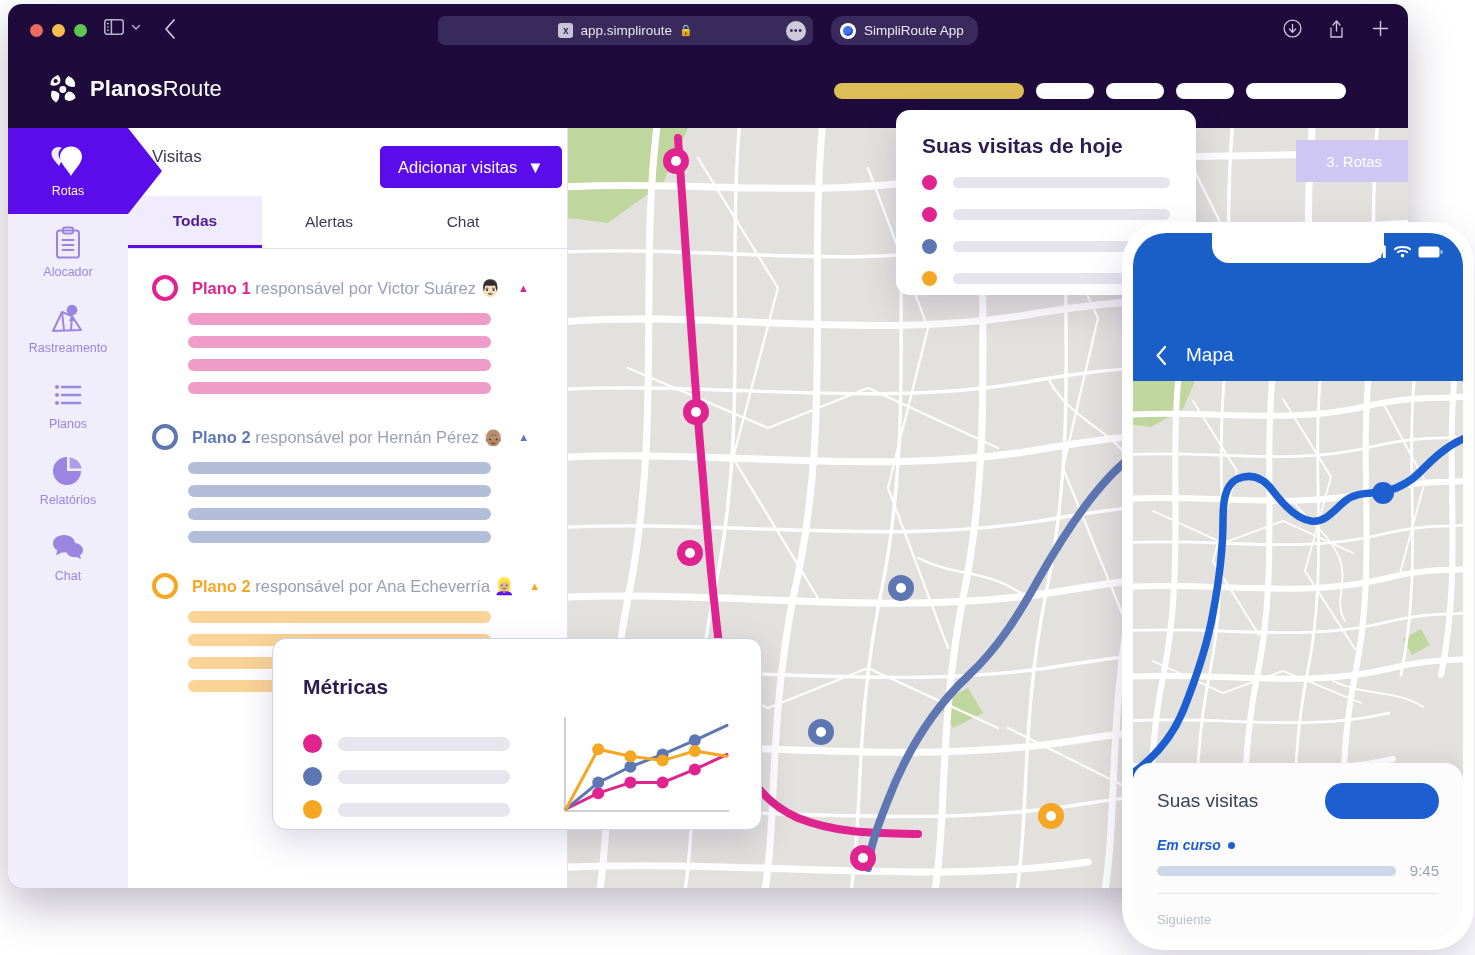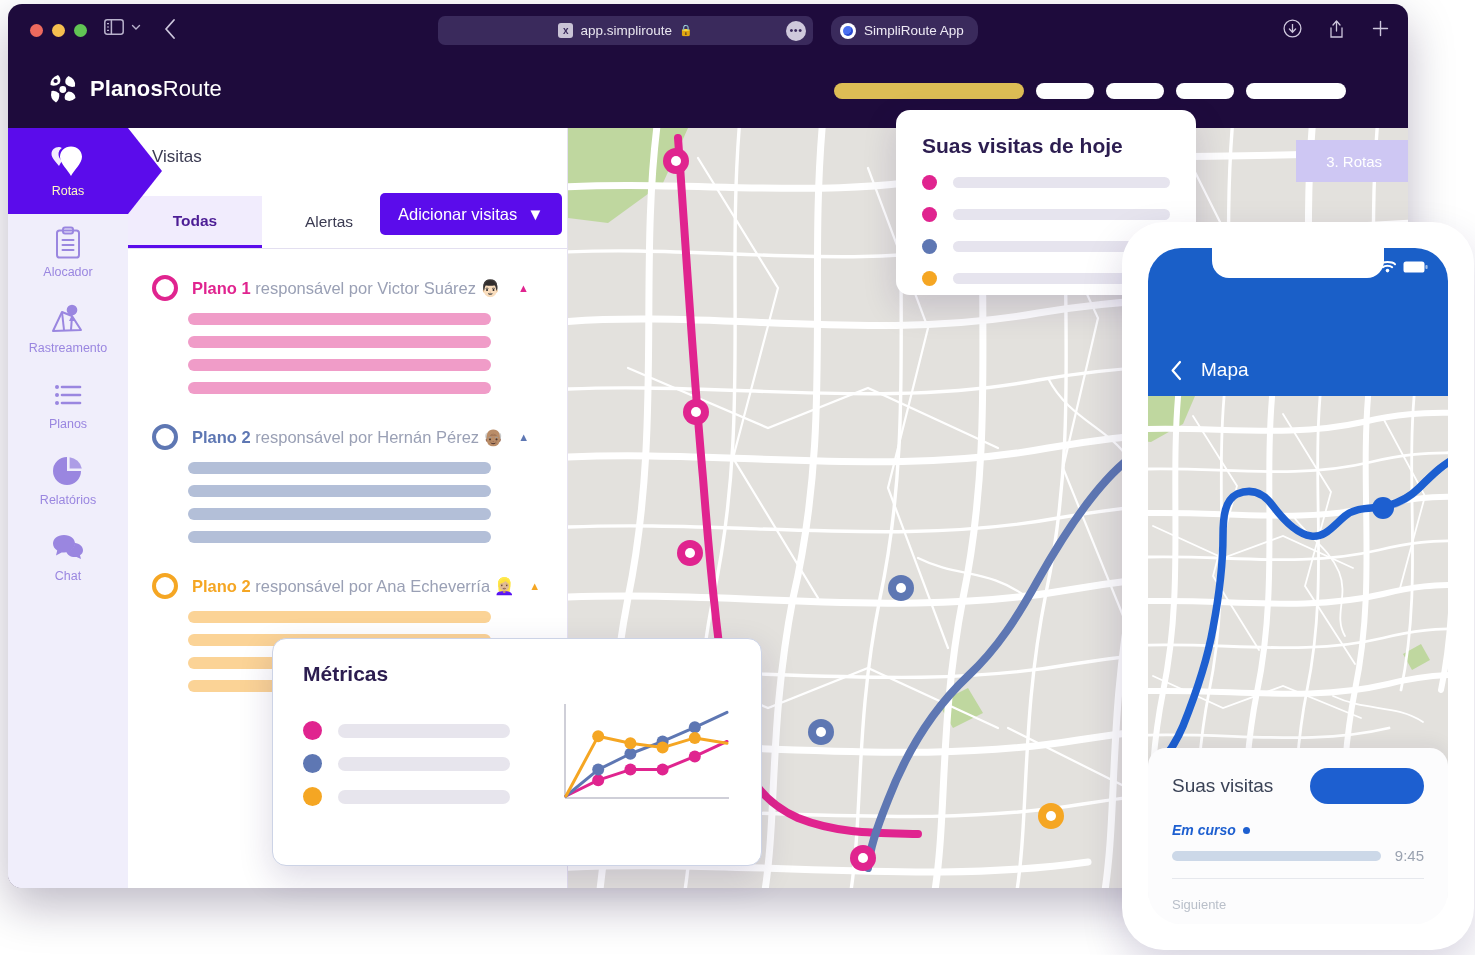--- a/index.html
+++ b/index.html
@@ -85,21 +85,21 @@
 
   
   .listpanel { position: relative; width: 440px; flex: none; background: #fff; border-right: 1px solid #e6e2f2; }
   .panel-top { height: 58px; display: flex; align-items: center; padding-left: 24px; gap: 24px; }
   .panel-title { font-size: 17px; color: #3b3b52; }
   .btn-add {
     position: absolute; left: 372px; top: 142px; z-index: 6;
     height: 42px; padding: 0 18px; background: #5b0ceb; color: #fff;
     border: none; border-radius: 5px; font-size: 16.5px;
     font-family: "Liberation Sans", sans-serif;
-    display: flex; align-items: center; gap: 10px; cursor: pointer; margin-top: 47px;
+    display: flex; align-items: center; gap: 10px; cursor: pointer;
   }
   .tabs { display: flex; border-bottom: 1px solid #e3dff0; margin-top: 10px; }
   .tab {
     width: 134px; height: 52px; display: flex; align-items: center; justify-content: center;
     font-size: 15.5px; color: #3b3b52; cursor: pointer;
   }
   .tab.active { background: #f1ecfd; color: #4c1d95; font-weight: 700; border-bottom: 3px solid #5b0ceb; }
 
   .plan { padding: 0 0 0 24px; margin-top: 26px; }
   .plan-head { display: flex; align-items: center; gap: 14px; }
@@ -131,33 +131,33 @@
     position: absolute; background: #fff; border-radius: 14px;
     box-shadow: 0 12px 34px rgba(40,20,90,.16);
   }
   .card-visitas { left: 896px; top: 110px; width: 300px; height: 185px; padding: 24px 26px; z-index: 20; }
   .card-title { font-size: 21px; font-weight: 700; color: #2c1d50; }
   .vrow { display: flex; align-items: center; gap: 16px; margin-top: 17px; }
   .vdot { width: 15px; height: 15px; border-radius: 50%; flex: none; }
   .vbar { flex: 1; height: 11px; border-radius: 6px; background: #e6e4ee; }
 
   .card-metricas {
-    left: 272px; top: 638px; width: 490px; height: 228px;
-    padding: 23px 30px; z-index: 20; border: 1px solid #ccd3e6;
+    left: 272px; top: 638px; width: 490px; height: 192px;
+    padding: 36px 30px; z-index: 20; border: 1px solid #ccd3e6;
   }
   .metrics-body { display: flex; align-items: flex-end; gap: 22px; margin-top: 16px; }
   .metrics-legend { flex: 1; }
   .mrow { display: flex; align-items: center; gap: 16px; margin-top: 14px; }
   .mdot { width: 19px; height: 19px; border-radius: 50%; flex: none; }
   .mbar { width: 172px; height: 14px; border-radius: 7px; background: #e7e5ed; }
 
   
   .phone {
     position: absolute; left: 1122px; top: 222px; width: 352px; height: 728px;
-    background: #fff; border-radius: 42px; padding: 26px;
+    background: #fff; border-radius: 42px; padding: 11px;
     box-shadow: 0 18px 40px rgba(40,20,90,.18); z-index: 30; overflow: hidden;
   }
   .phone-screen { position: relative; width: 100%; height: 100%; border-radius: 33px; overflow: hidden; background: #fff; }
   .phone-status { position: relative; height: 96px; background: #1a5fc8; }
   .notch {
     position: absolute; left: 50%; transform: translateX(-50%); top: -1px;
     width: 172px; height: 31px; background: #fff; border-radius: 0 0 17px 17px;
   }
   .status-icons { position: absolute; right: 20px; top: 12px; display: flex; align-items: center; gap: 7px; }
   .phone-navbar { height: 52px; background: #1a5fc8; display: flex; align-items: center; gap: 18px; padding-left: 22px; }

